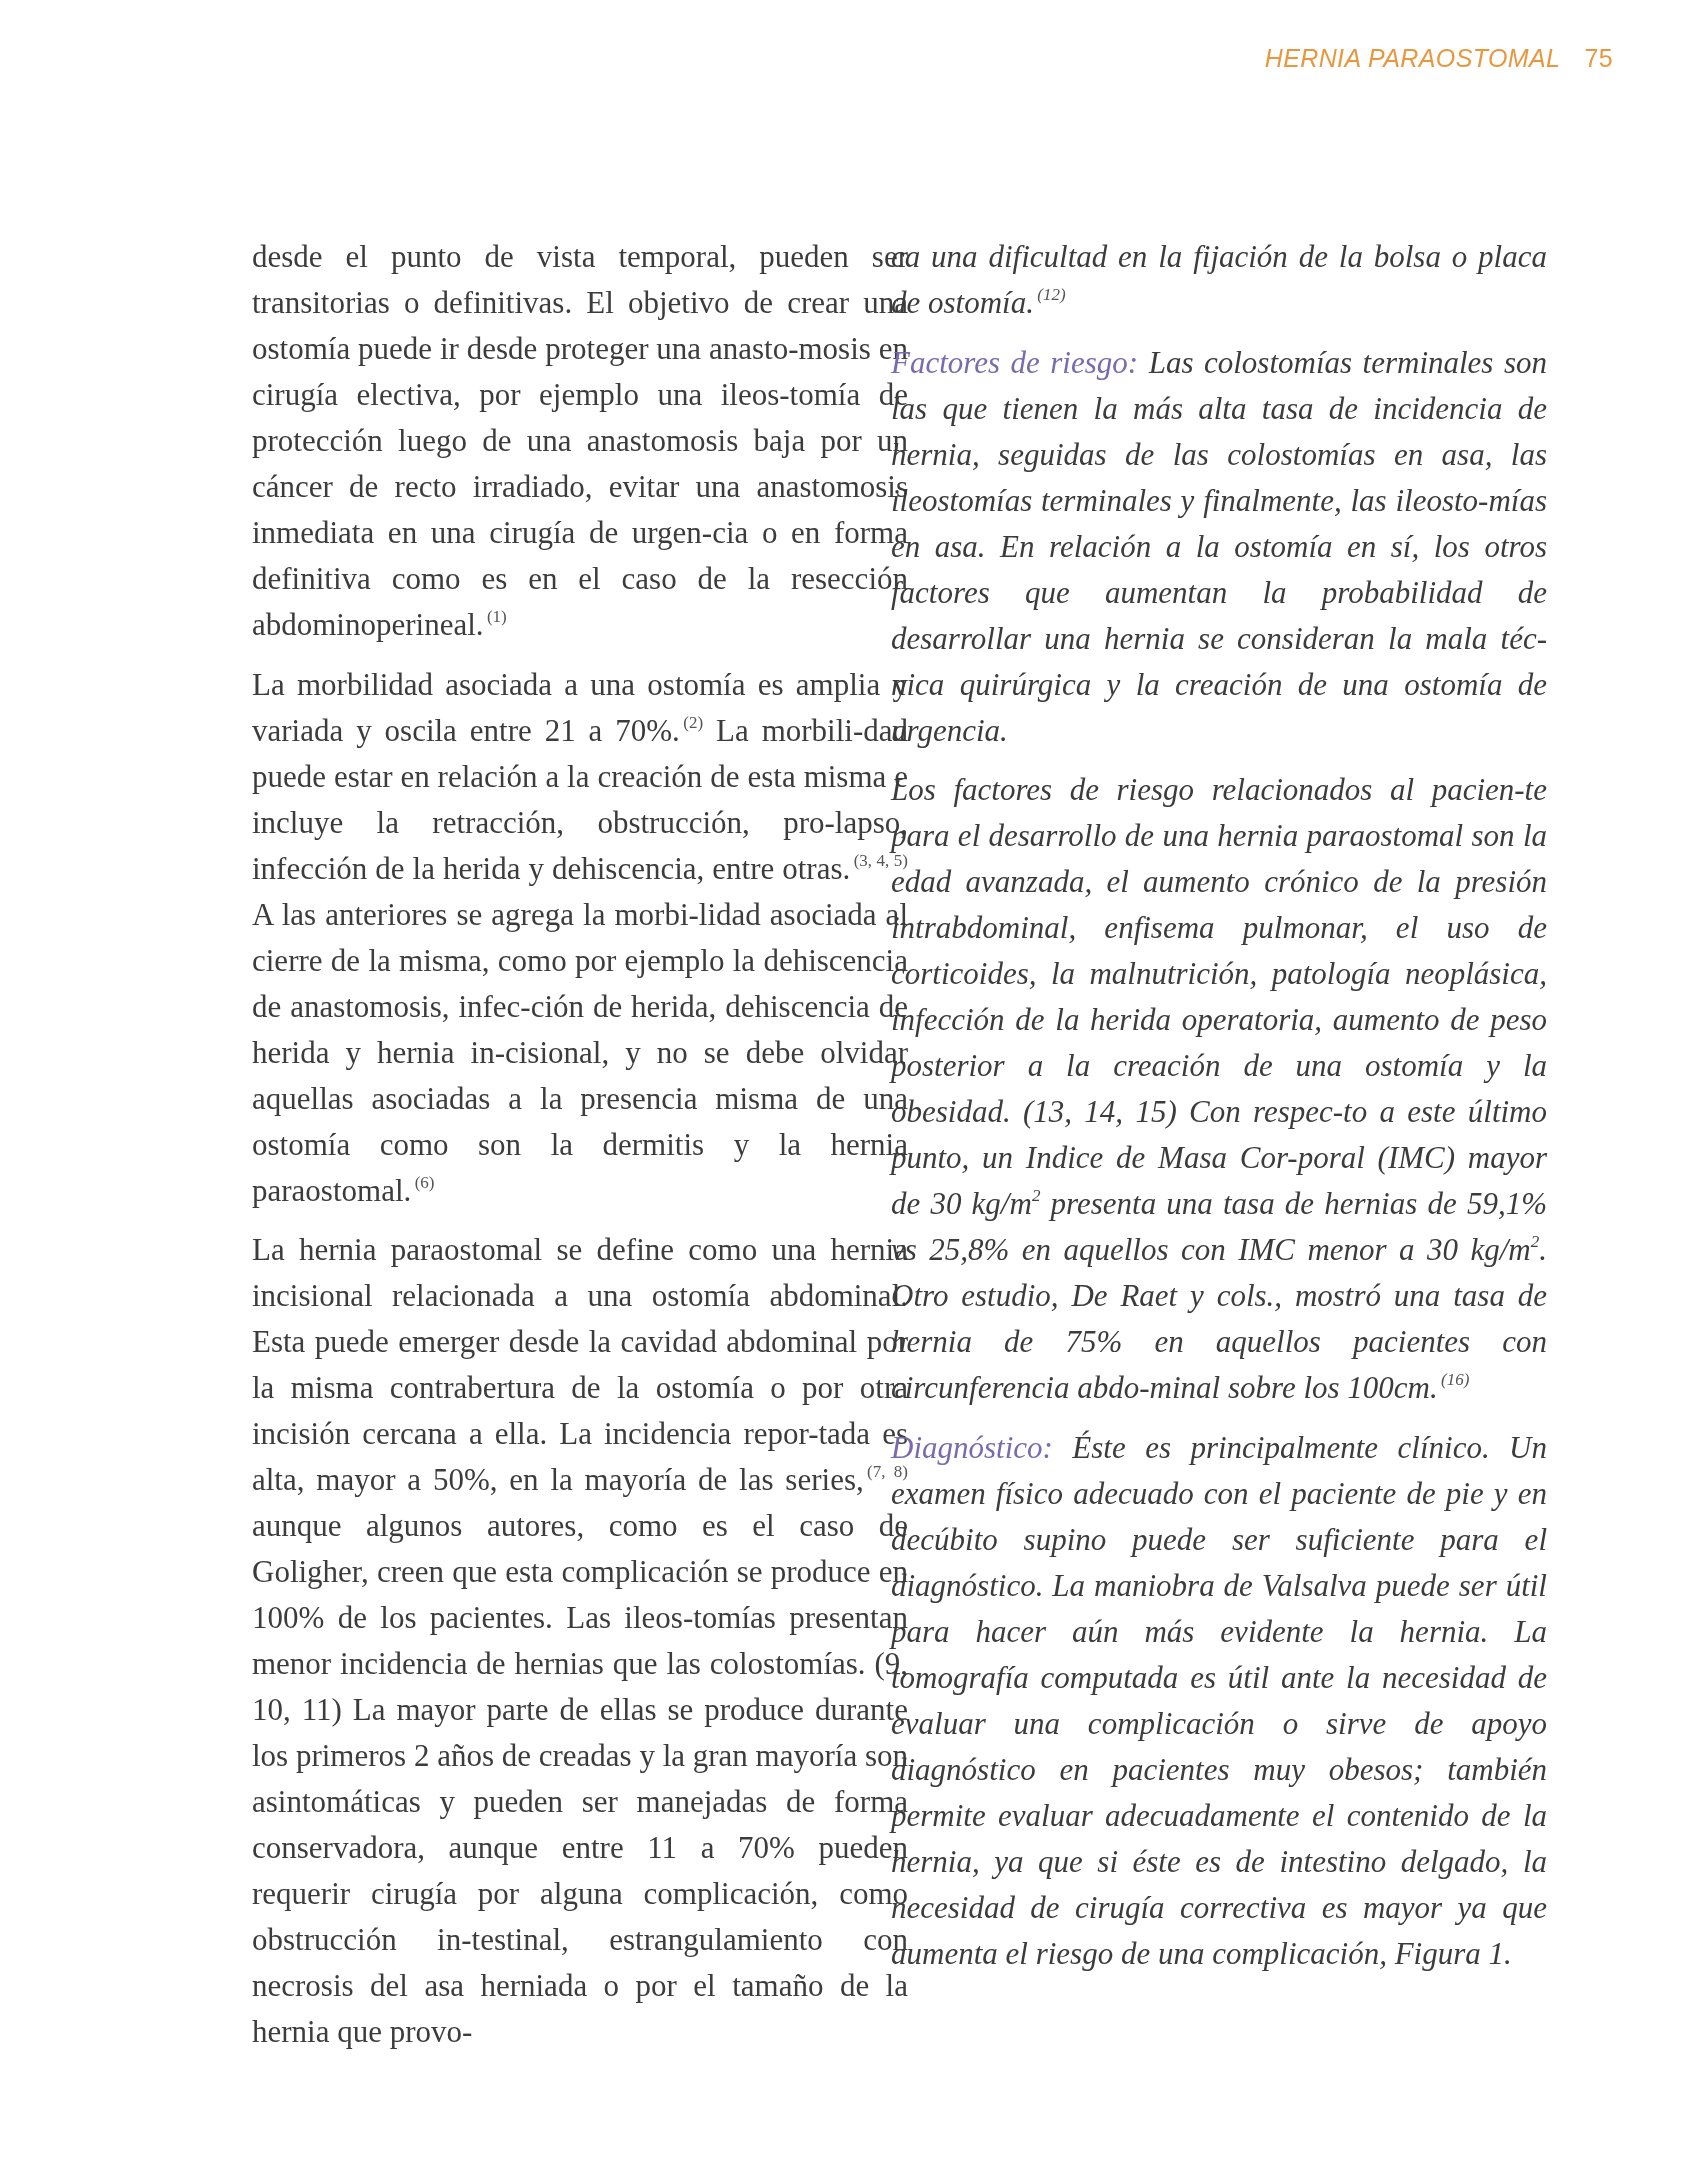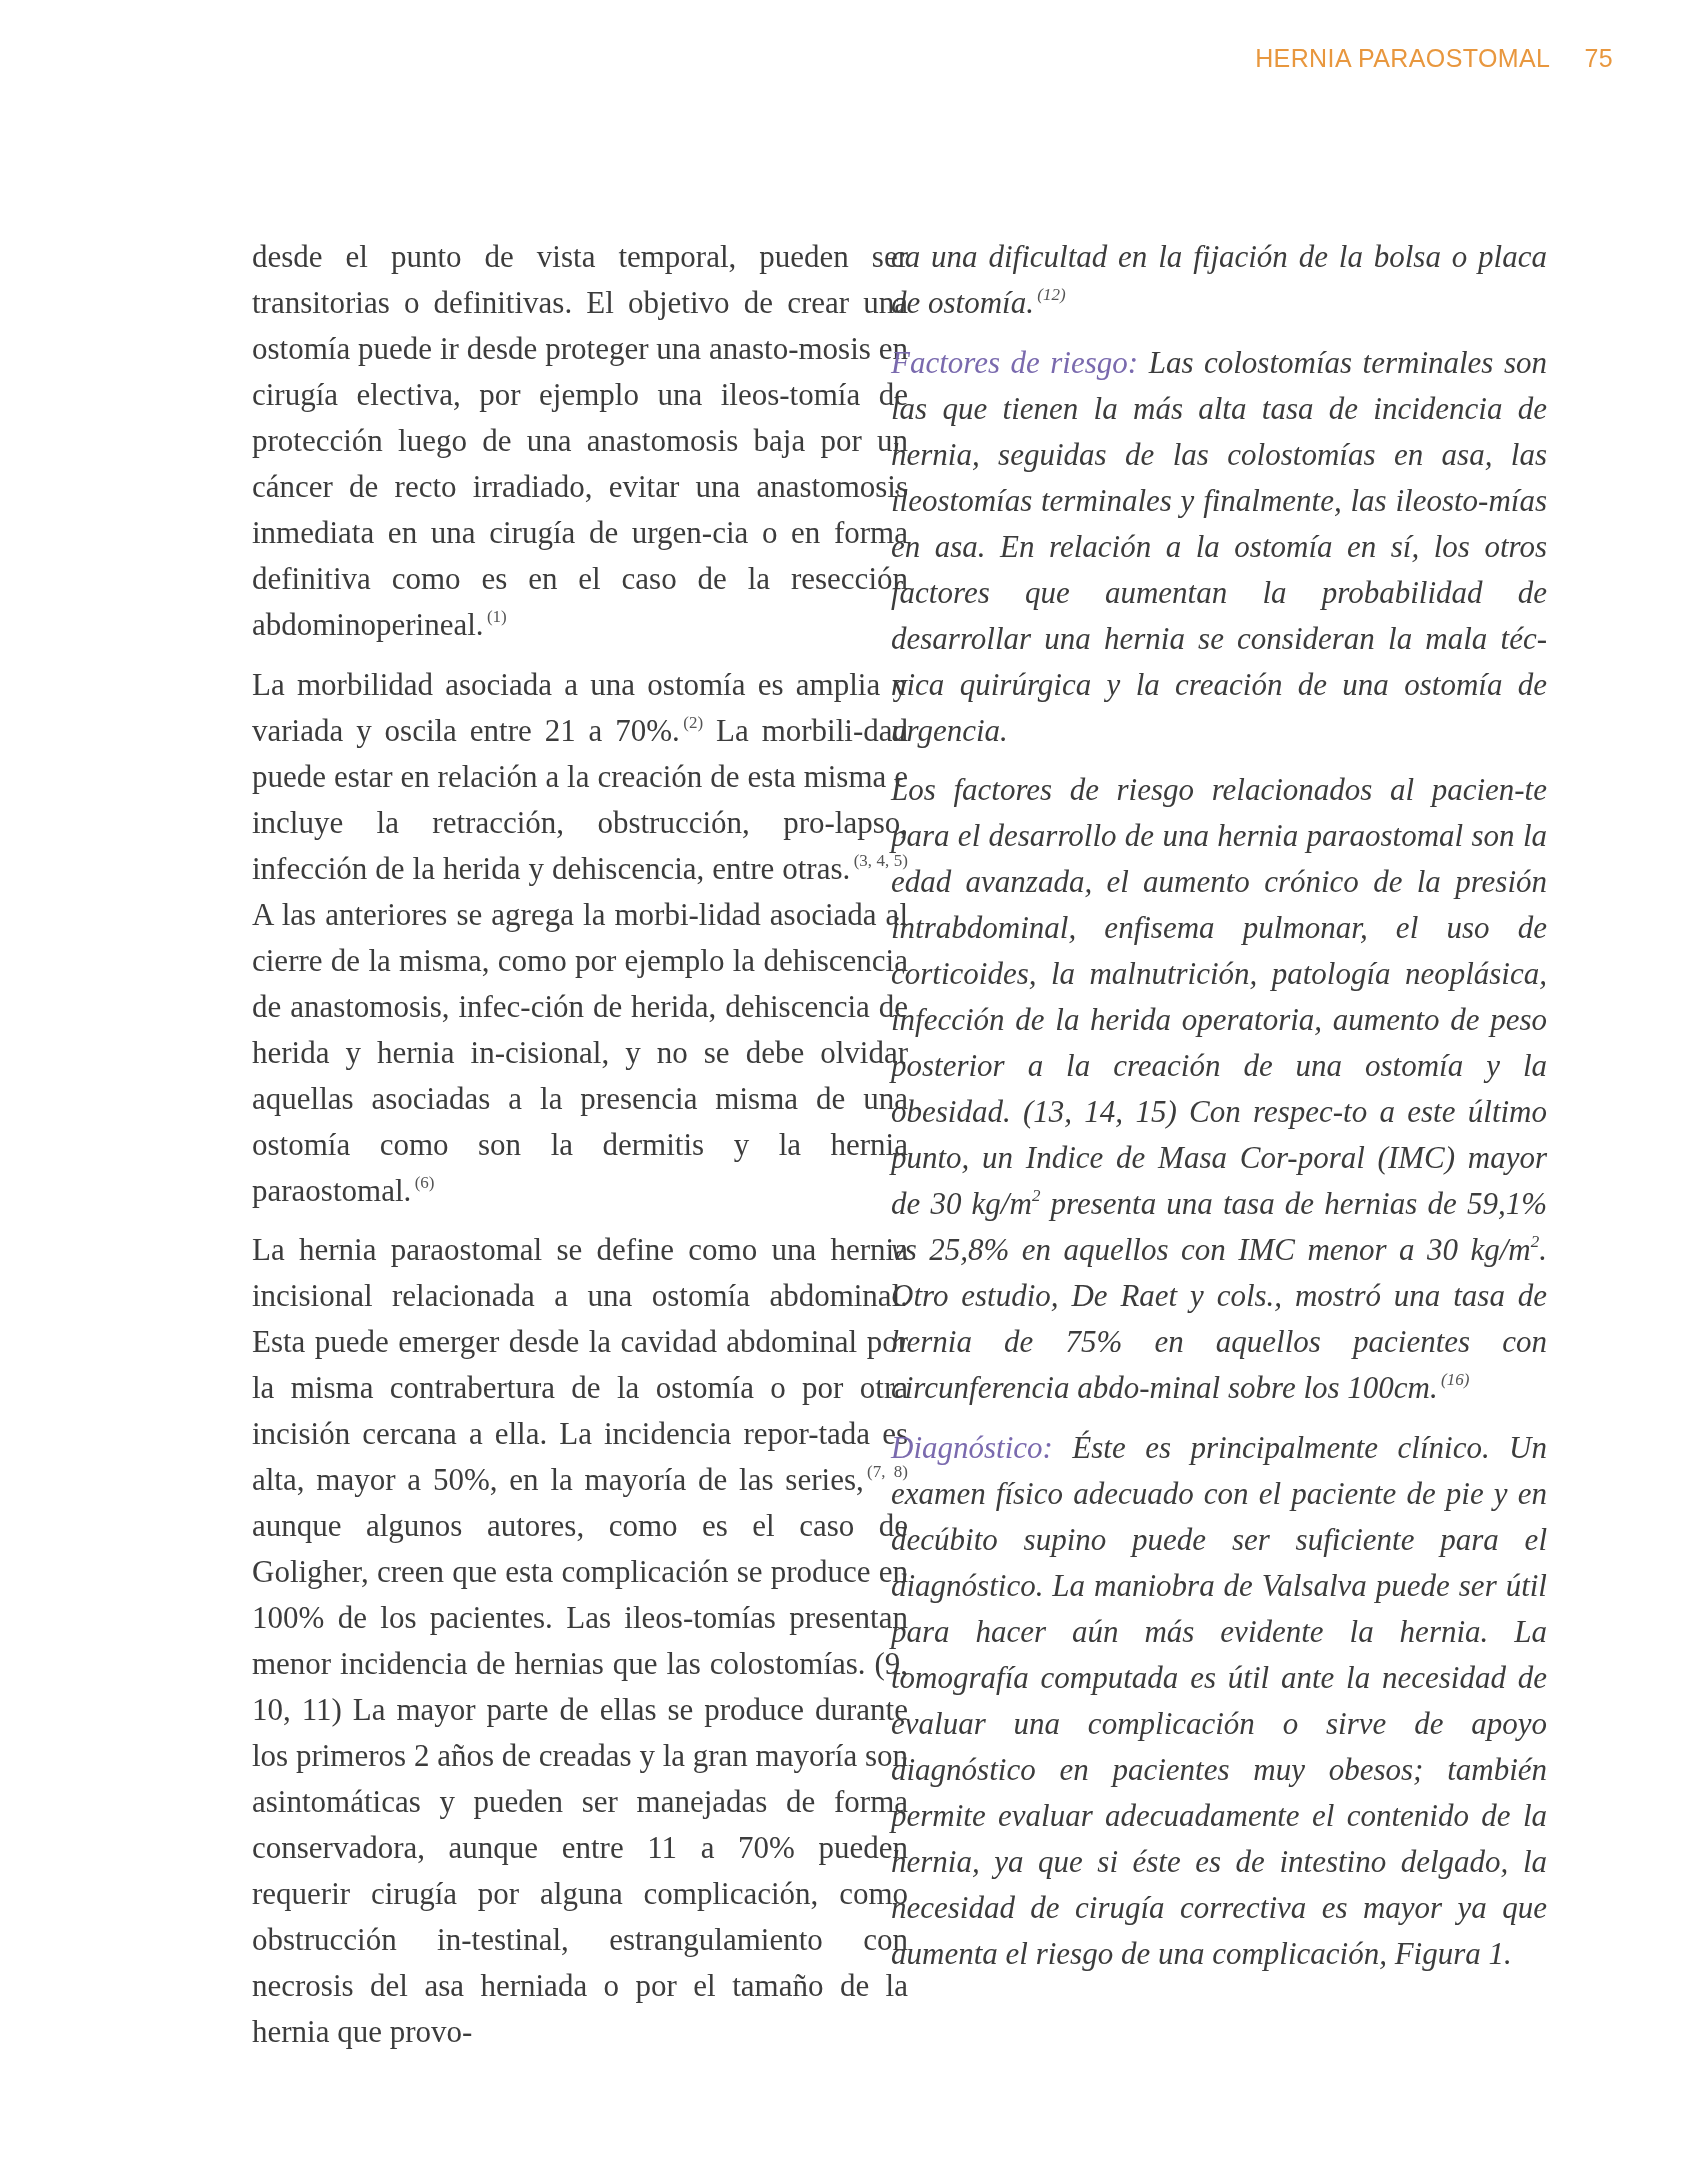--- a/index.html
+++ b/index.html
@@ -3,21 +3,21 @@
 <meta charset="utf-8">
 <style>
   html, body { margin: 0; padding: 0; background: #ffffff; }
   body { width: 1704px; height: 2181px; position: relative; overflow: hidden; }
   .running-header {
     position: absolute; top: 44px; right: 91px;
     font-family: "Liberation Sans", sans-serif;
     color: #e8973e; font-size: 25px; letter-spacing: 0.4px;
     display: flex; align-items: baseline;
   }
-  .running-header .title { margin-right: 34px; }
+  .running-header .title { margin-right: 24px; font-style: italic; }
   .column {
     position: absolute; top: 234px; width: 656px;
     font-family: "Liberation Serif", serif;
     font-size: 31px; line-height: 46px; color: #3c3c3c;
     text-align: justify; hyphens: manual;
   }
   .col-left { left: 252px; }
   .col-right { left: 891px; font-style: italic; }
   .column p { margin: 0 0 13.6px 0; }
   sup.ref { font-size: 17px; vertical-align: 12.8px; line-height: 0; color: #555; margin-left: 3.4px; }

